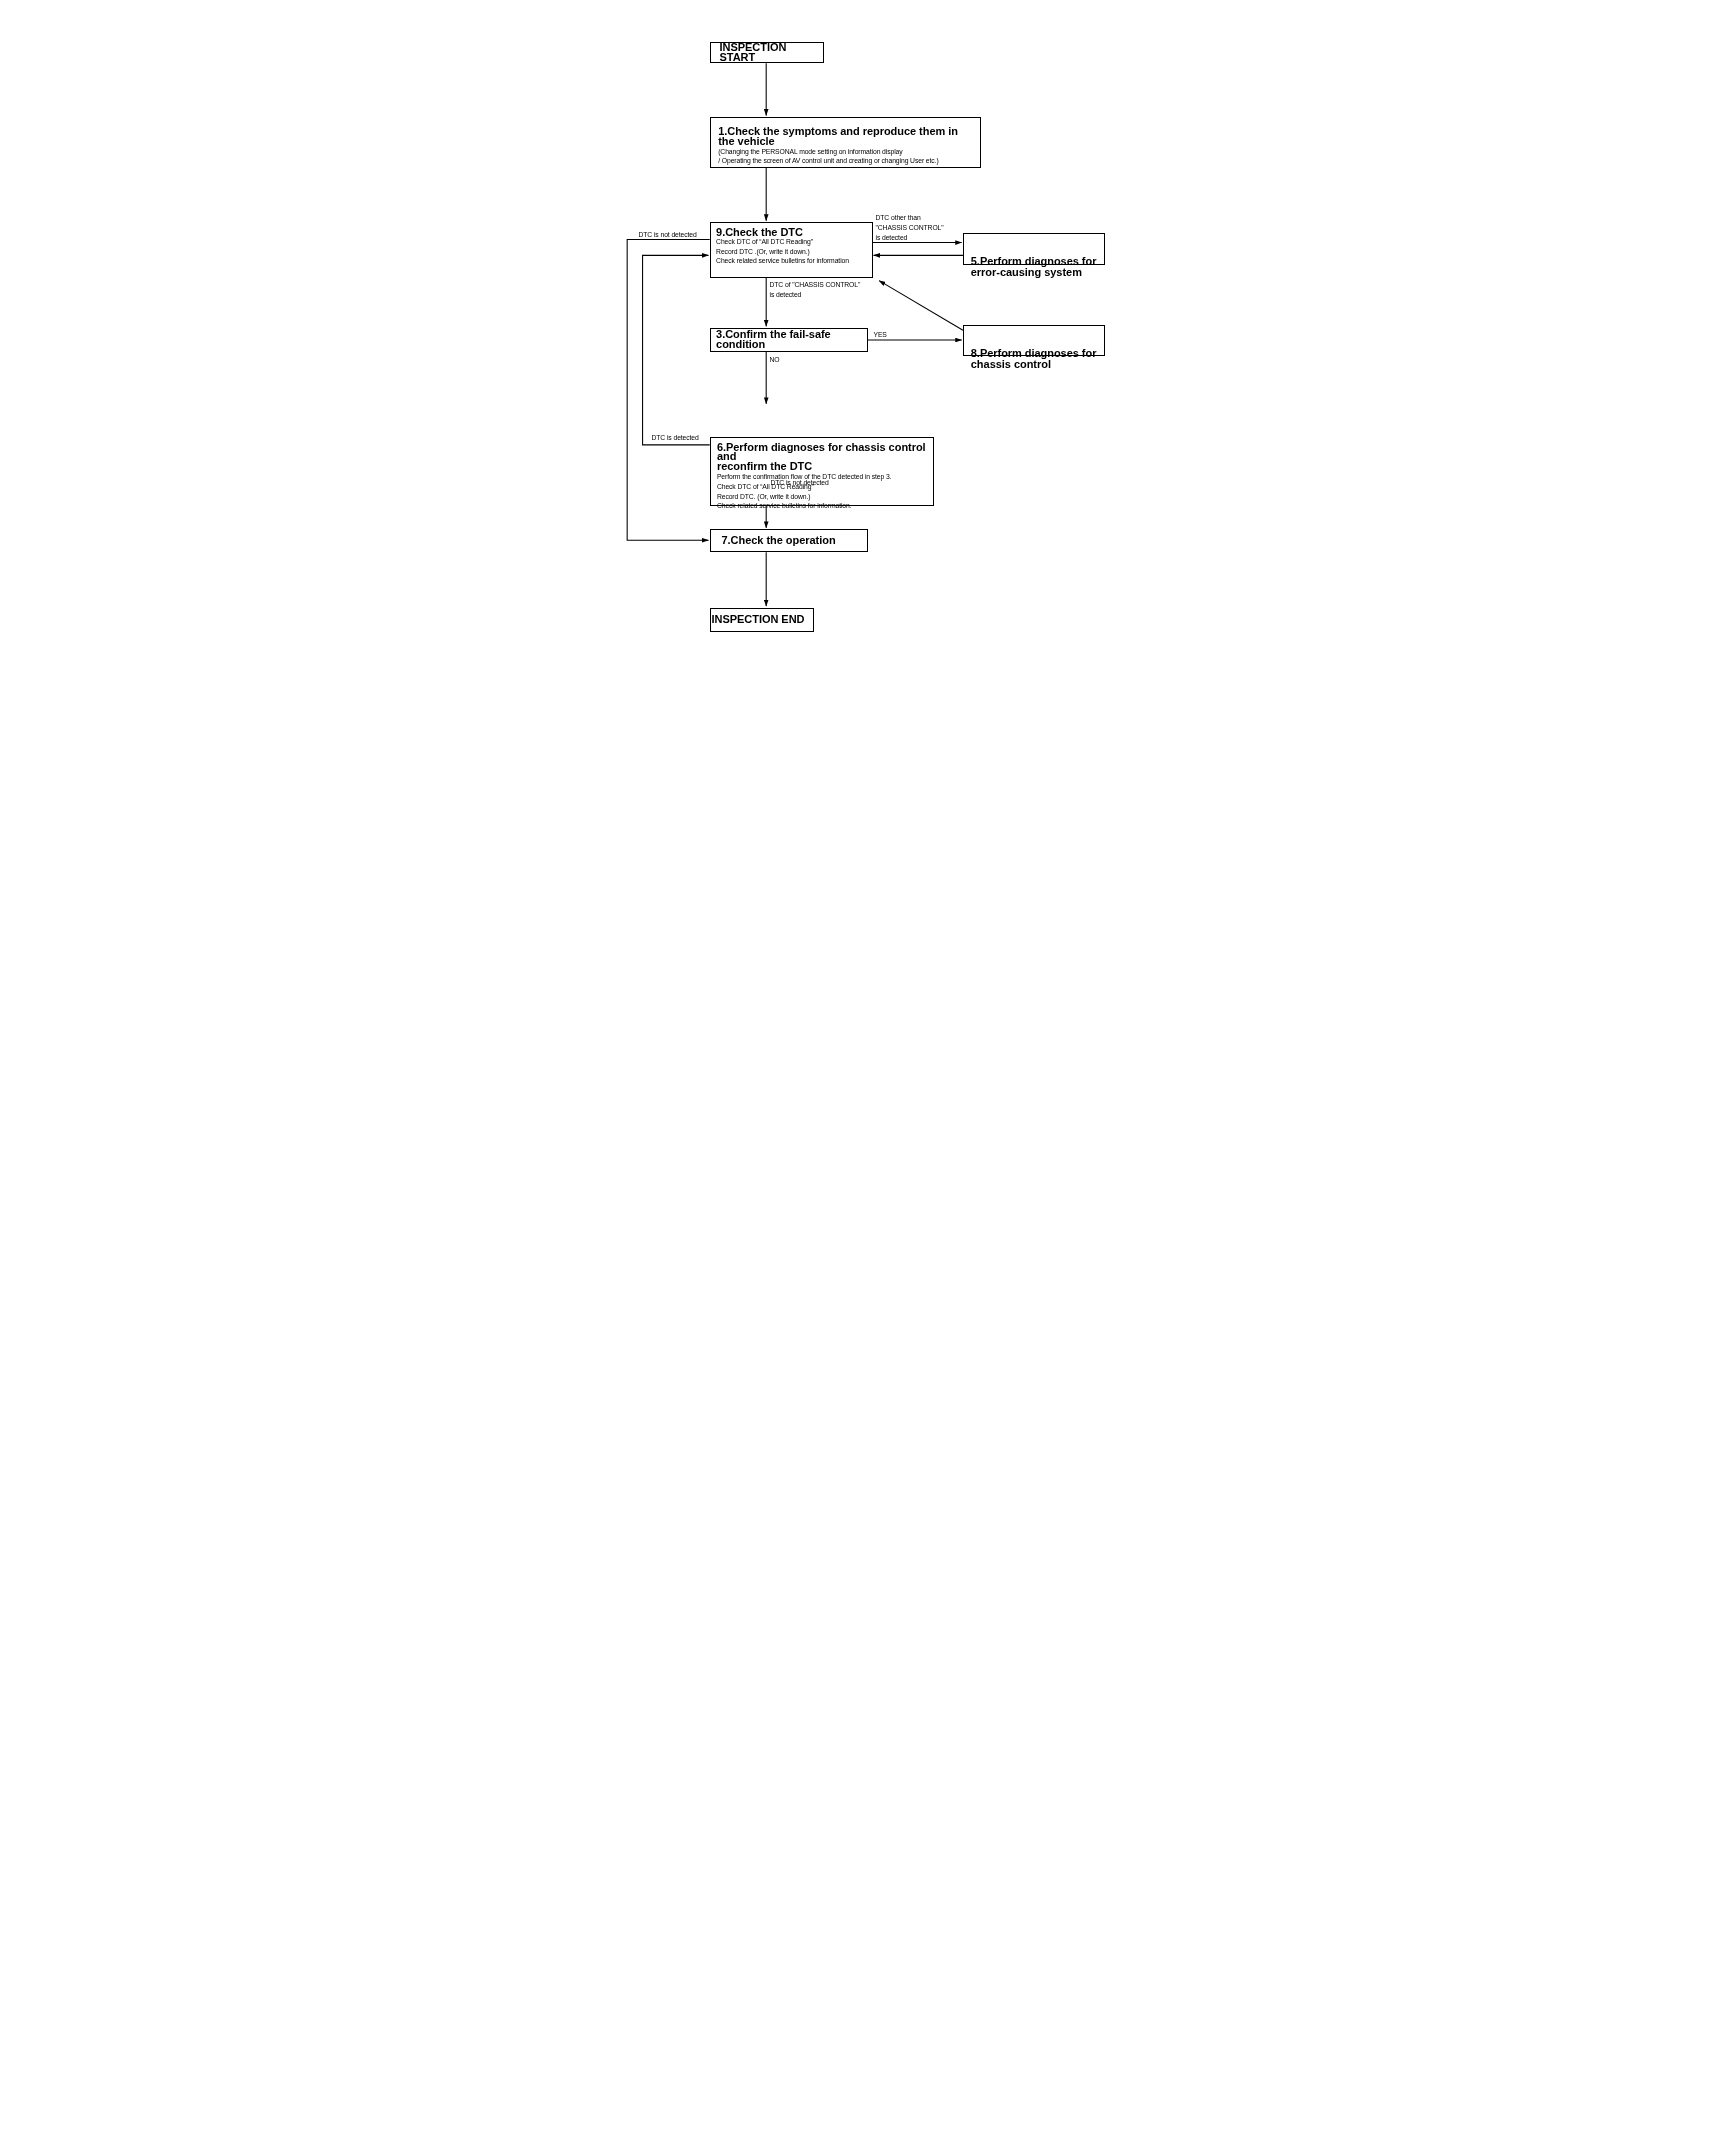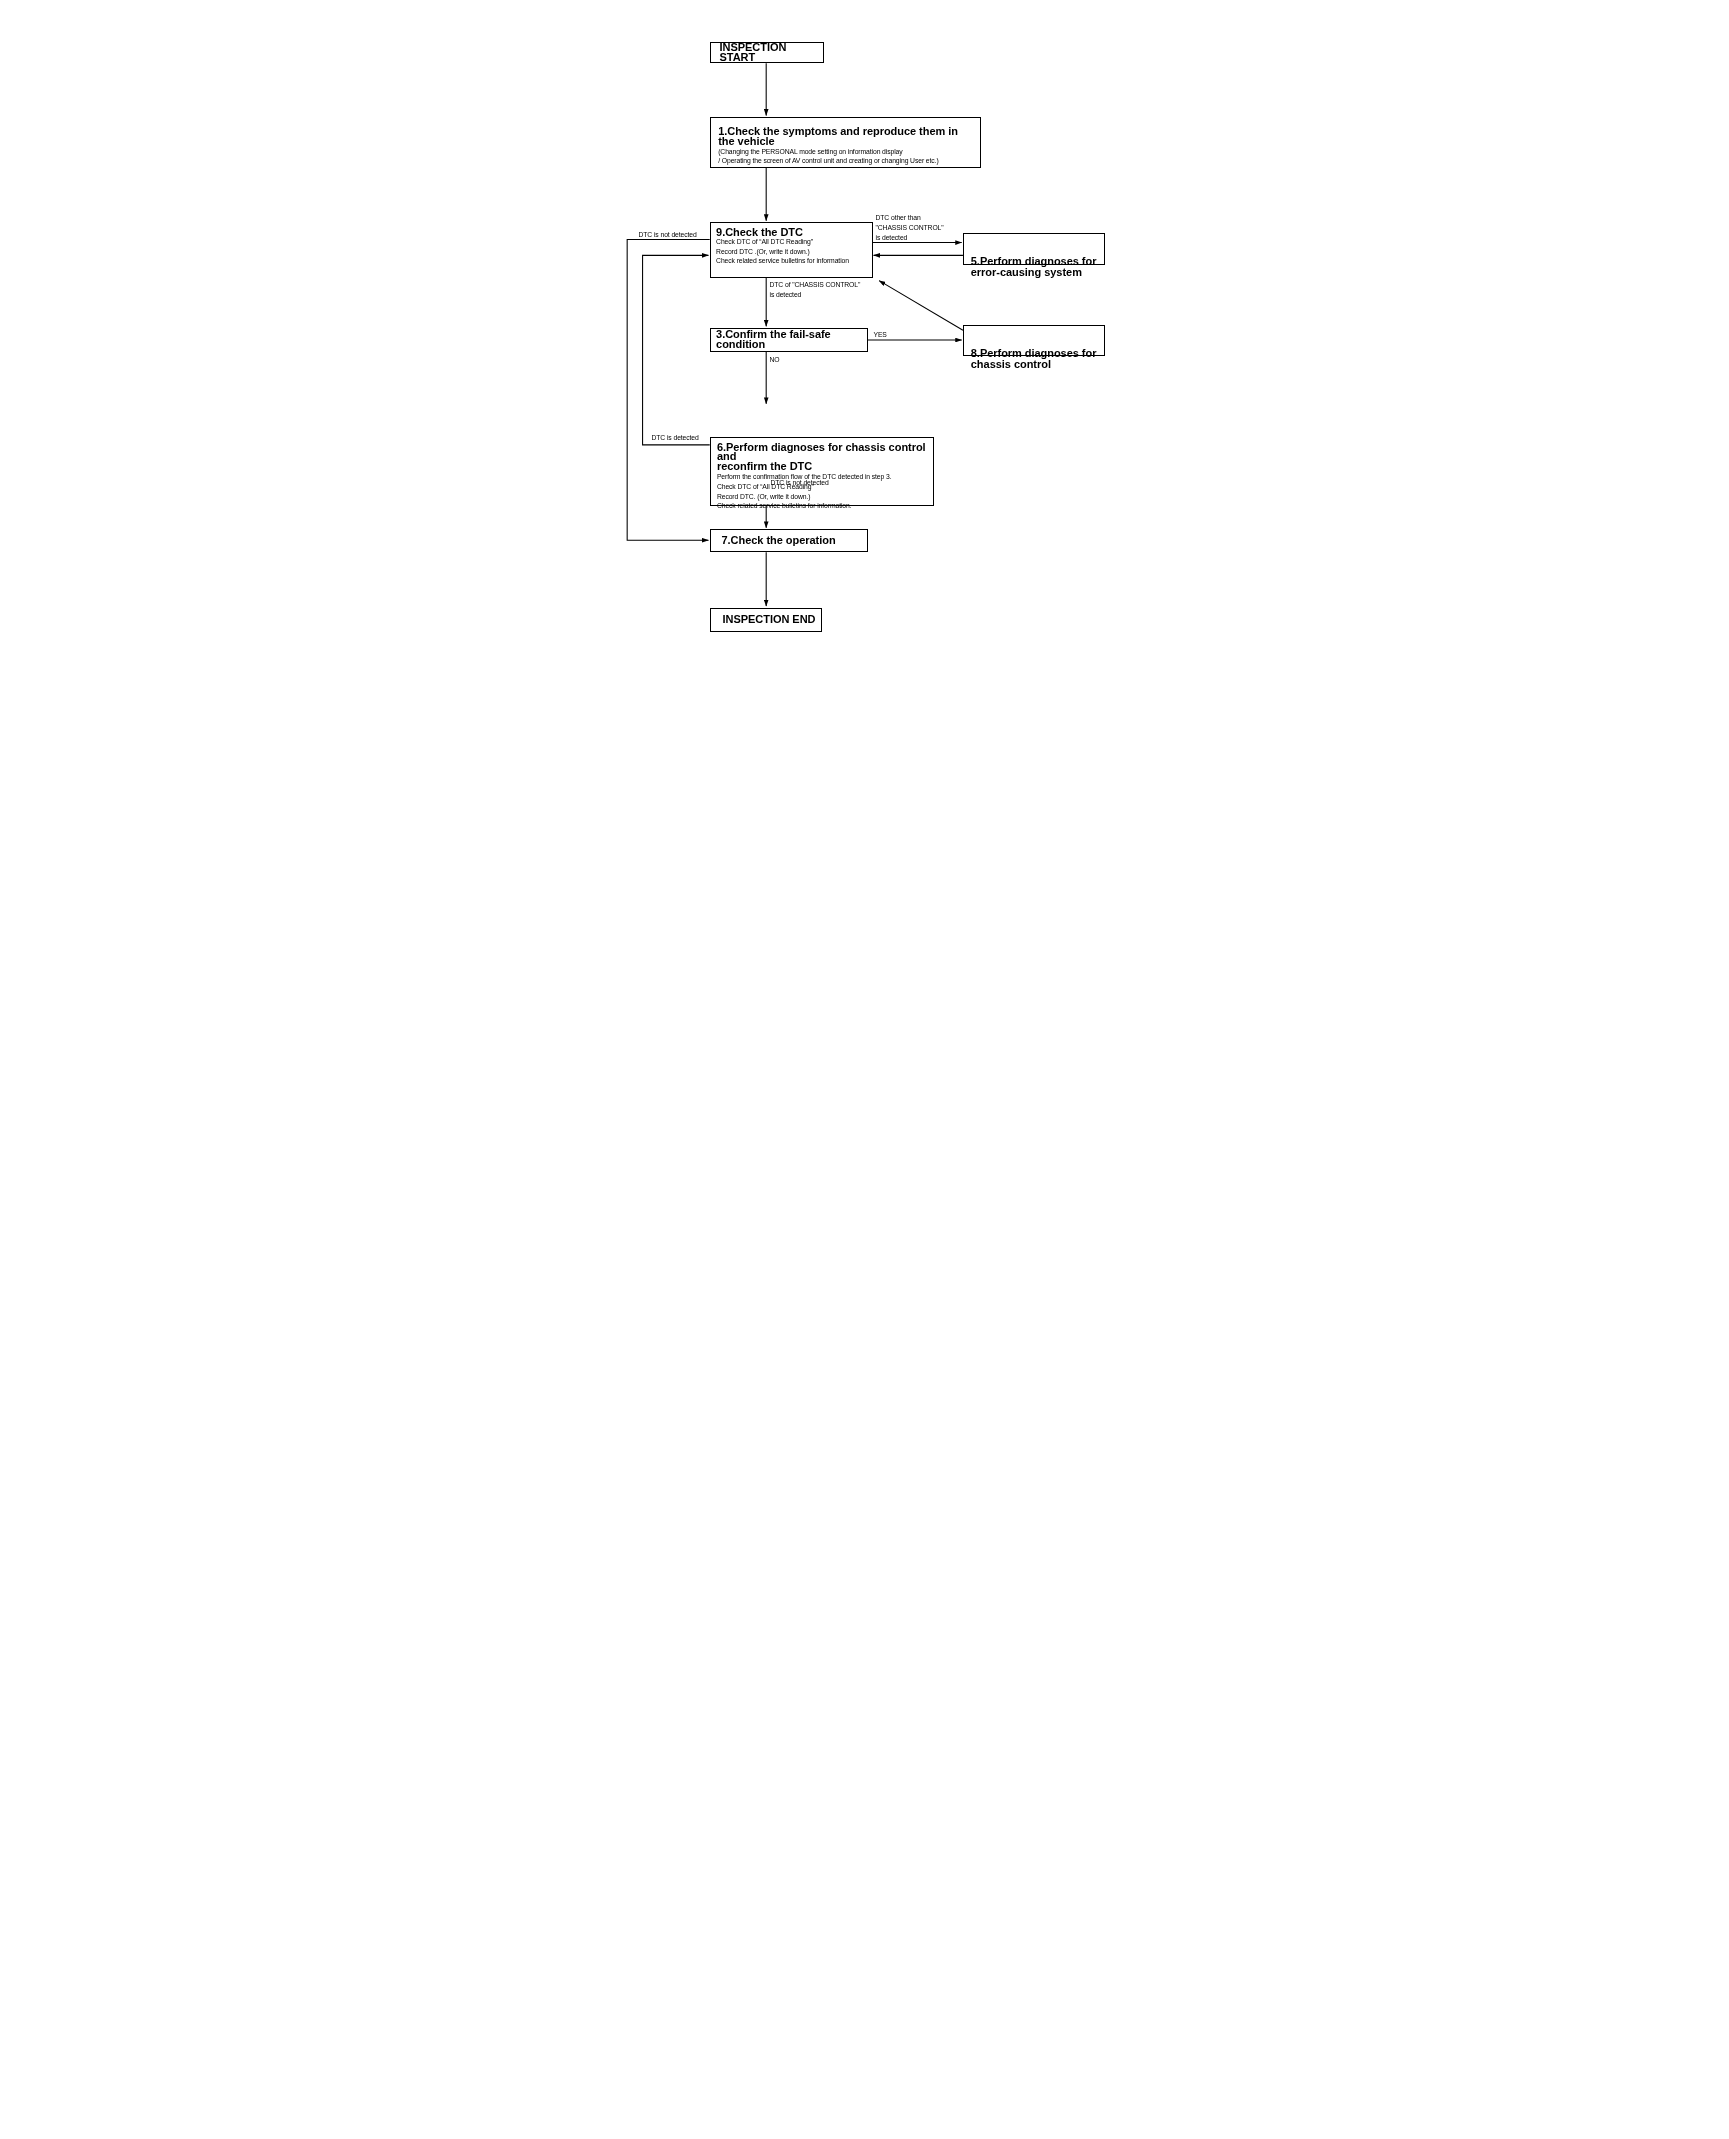--- a/index.html
+++ b/index.html
@@ -52,21 +52,21 @@
   .n-1     { left: 92px; top: 117px; width: 271px; height: 51px; padding: 9.4px 3.4px 0 7.7px; }
   .n-1 .body { line-height: 9px; }
   .n-2     { left: 92px; top: 222px; width: 163px; height: 56px; padding: 4.7px 2.6px 0 5.6px; }
   .n-5     { left: 345px; top: 233px; width: 142px; height: 32px; padding-left: 7.3px; }
   .n-5 .title, .n-4 .title { line-height: 11px; margin-top: 36px; }
   .n-3     { left: 92px; top: 328px; width: 158px; height: 24.4px; padding-left: 5.6px; }
   .n-4     { left: 345px; top: 325px; width: 142px; height: 31px; padding-left: 7.3px; }
   .n-6     { left: 92px; top: 405px; width: 224px; height: 69px; padding: 4.7px 2.6px 0 6.4px; margin-top: 32px; }
   .n-6 .title, .n-6 .body { line-height: 9.8px; }
   .n-7     { left: 92px; top: 529px; width: 158px; height: 23px; padding-left: 11px; }
-  .n-end   { left: 92px; top: 608px; width: 112px; height: 23.5px; padding-left: 12px; }
+  .n-end   { left: 92px; top: 608px; width: 104px; height: 23.5px; padding-left: 1px; }
   
   .edge-label {
     position: absolute;
     font-size: 6.8px;
     line-height: 9.8px;
     letter-spacing: -0.1px;
   }
   .lbl-not-detected-left   { left: 21px;  top: 230px; }
   .lbl-other-than          { left: 258px; top: 213px; }
   .lbl-chassis-detected    { left: 152px; top: 280px; }

